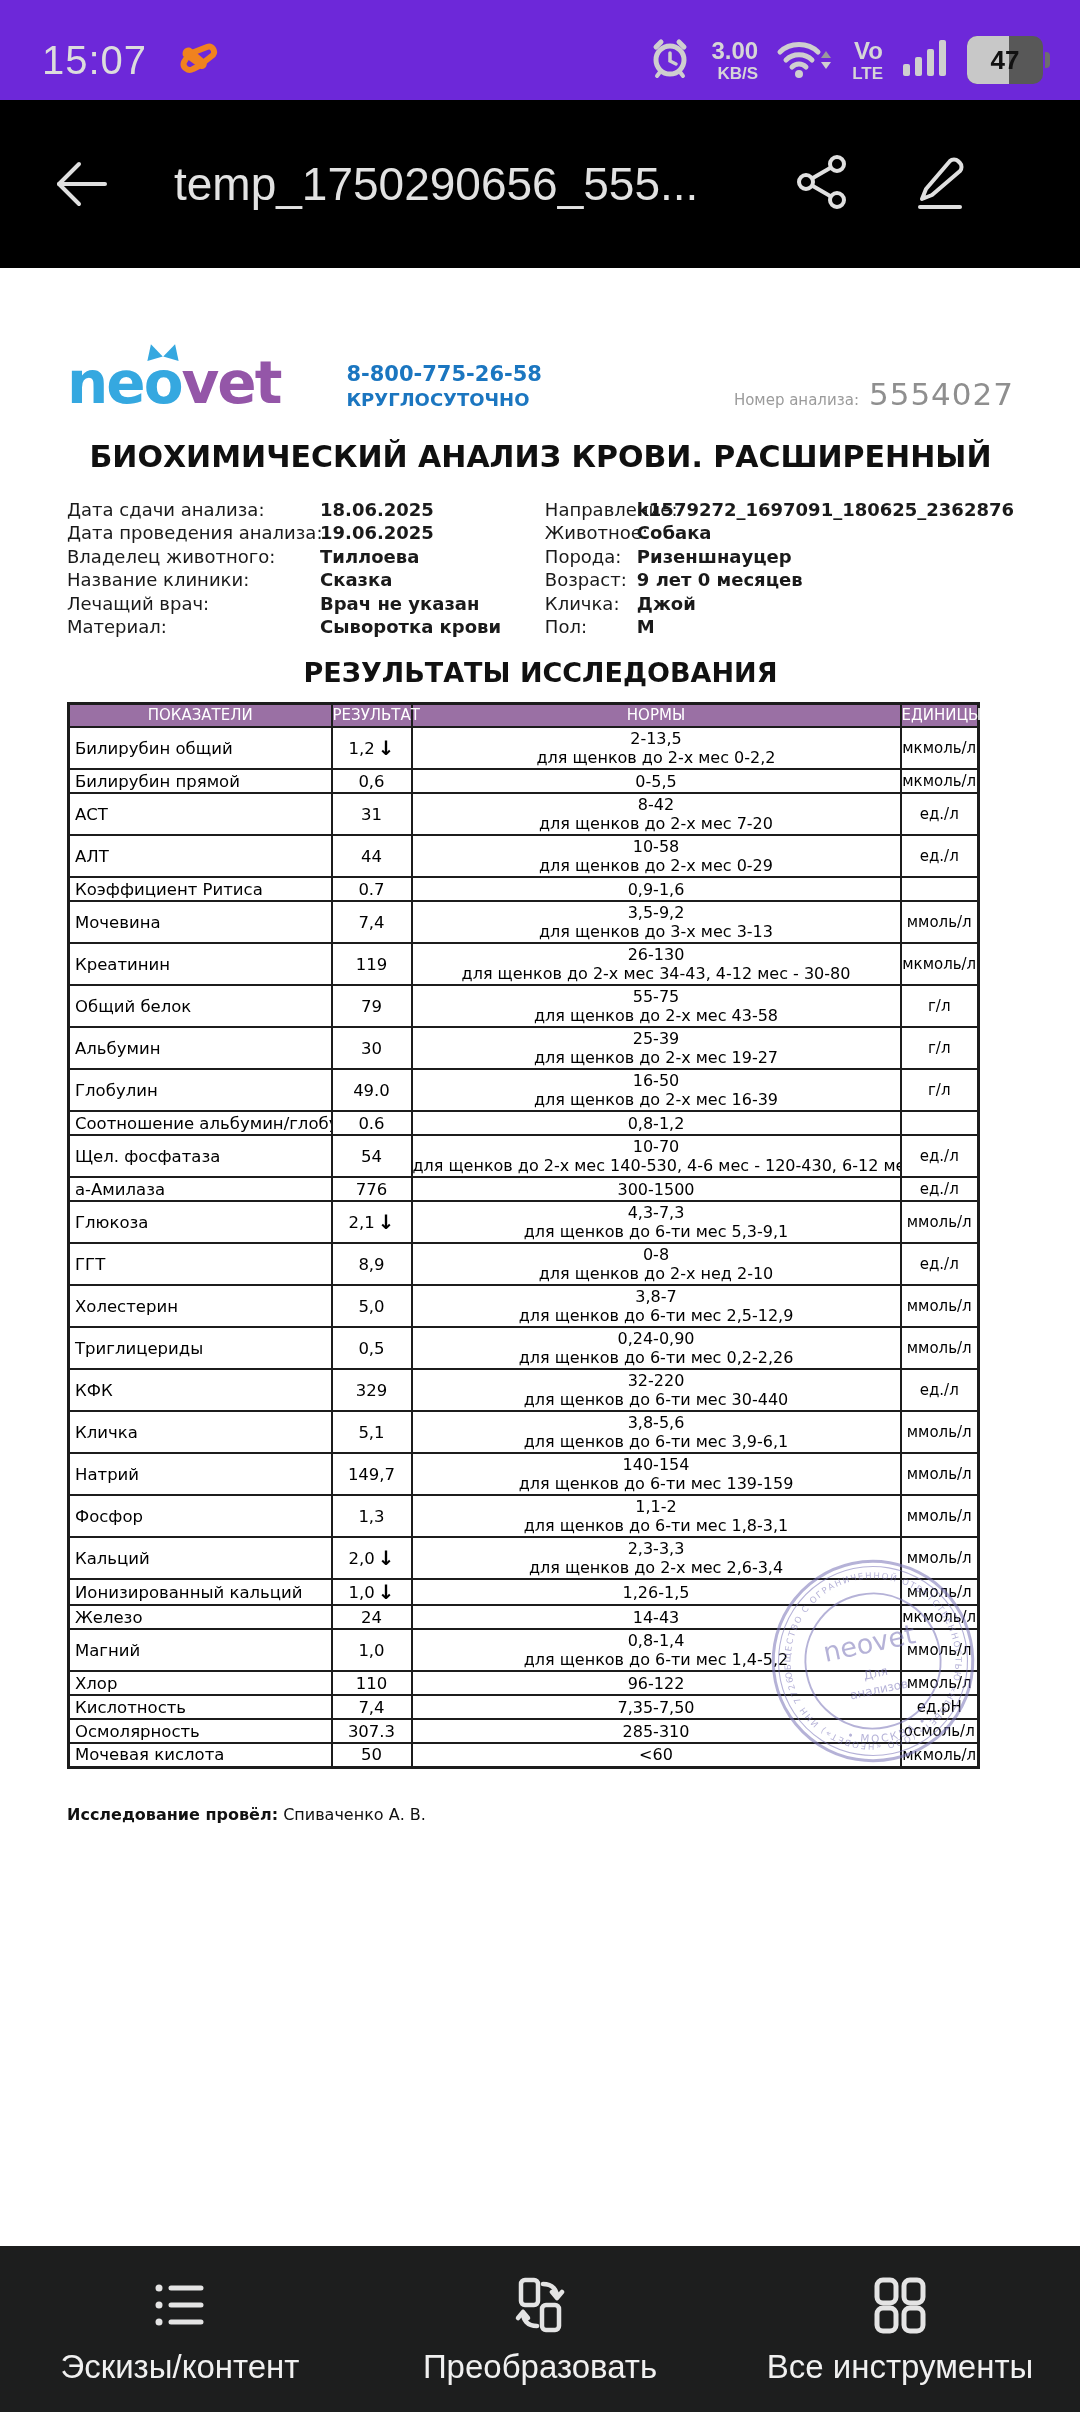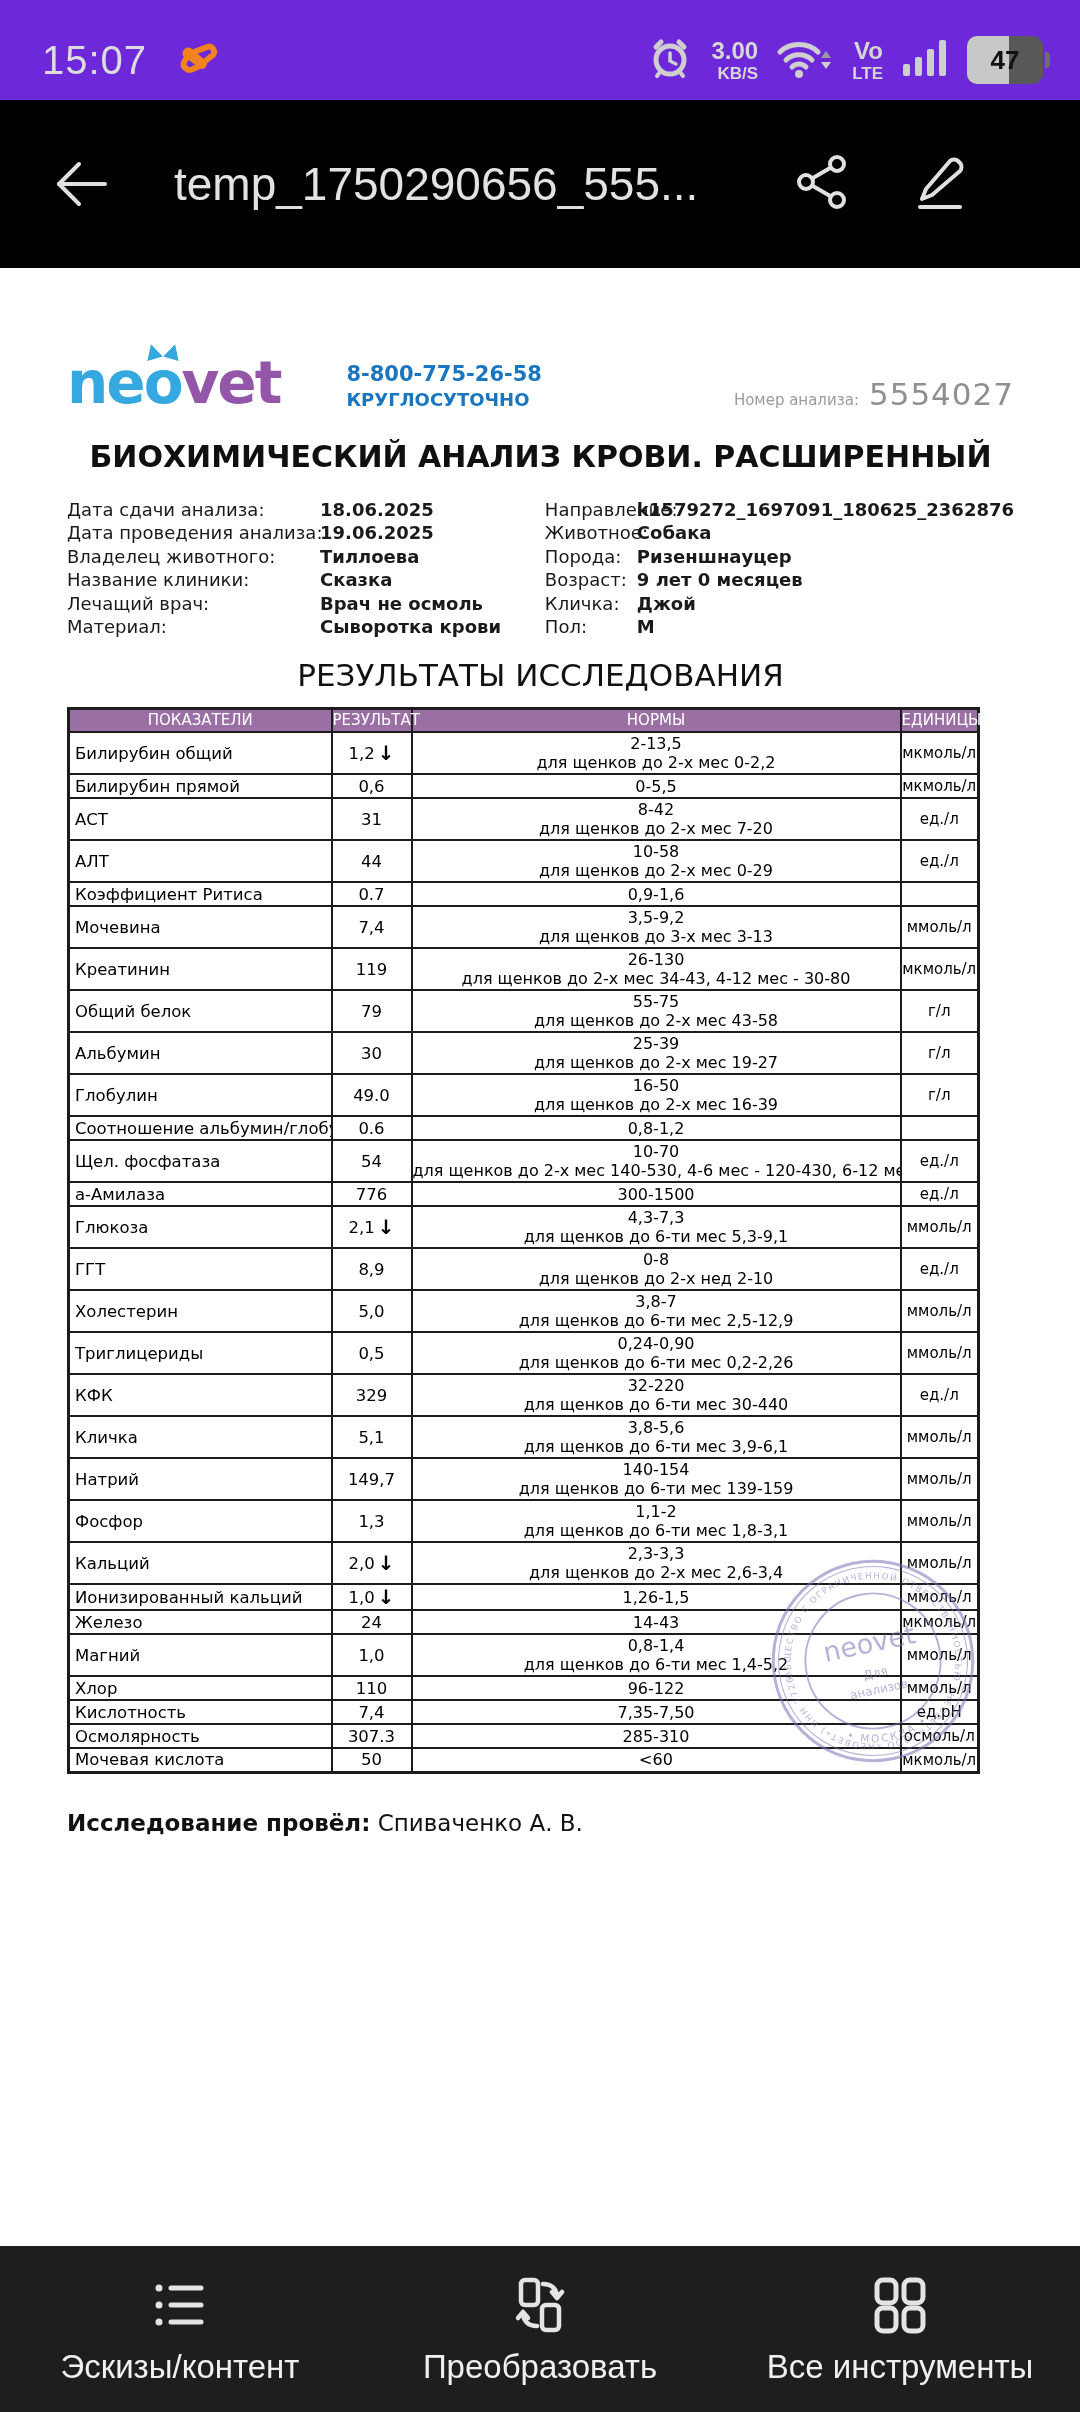--- a/index.html
+++ b/index.html
@@ -56,37 +56,37 @@
   .doc-title { text-align:center; margin-top:26px; font-size:30px; font-weight:700; color:#101010; }
 
   .meta { display:flex; margin-top:24px; font-size:18px; line-height:23.5px; color:#1a1a1a; }
   .meta-col.left { width:500px; }
   .meta-col.right { flex:1; }
   .meta-row { display:flex; white-space:nowrap; }
   .meta-col.left .meta-label { width:253px; }
   .meta-col.right .meta-label { width:92px; }
   .meta-value { font-weight:700; }
 
-  .results-title { text-align:center; margin-top:18px; font-size:31px; font-weight:400; color:#111; }
+  .results-title { text-align:center; margin-top:18px; font-size:27px; font-weight:700; color:#111; }
 
   table.results { margin-top:14px; width:910px; border-collapse:collapse;
                   border:3px solid #1c1c1c; table-layout:fixed; }
   .results th { background:#9a70a4; color:#fff; font-weight:400; font-size:15px;
                 height:24px; border:2px solid #1c1c1c; }
   .results td { border:2px solid #1c1c1c; color:#000; vertical-align:middle; }
   .results tr { height:24px; }
   col.c1 { width:263px; } col.c2 { width:80px; } col.c3 { width:489px; } col.c4 { width:78px; }
   td.c-name { text-align:left; padding:1px 5px; font-size:16.5px; white-space:nowrap; overflow:hidden; }
   td.c-res  { text-align:center; font-size:16.5px; }
   td.c-norm { text-align:center; font-size:16px; line-height:19px; padding:1px 0; }
   td.c-norm div { white-space:nowrap; overflow:hidden; }
   td.c-unit { text-align:center; font-size:15px; white-space:nowrap; }
   .arrow-down { font-size:20px; font-weight:700; margin-left:3px; vertical-align:-1px; }
 
-  .performed { margin-top:36px; font-size:23px; color:#111; }
+  .performed { margin-top:36px; font-size:16px; color:#111; }
   .performed .lbl { font-weight:700; }
 
   .stamp { position:absolute; left:768px; top:1288px; width:210px; height:210px;
            opacity:.55; transform:rotate(-12deg); z-index:5; pointer-events:none; }
 
   
   .toolbar { position:absolute; left:0; top:2246px; width:1080px; height:166px;
              background:#1d1e1e; display:flex; align-items:stretch;
              font-family:"Liberation Sans", sans-serif; }
   .tool-item { flex:1; display:flex; flex-direction:column; align-items:center;
@@ -208,21 +208,21 @@
         <div class="meta-row">
           <span class="meta-label">Владелец животного:</span>
           <span class="meta-value">Тиллоева</span>
         </div>
         <div class="meta-row">
           <span class="meta-label">Название клиники:</span>
           <span class="meta-value">Сказка</span>
         </div>
         <div class="meta-row">
           <span class="meta-label">Лечащий врач:</span>
-          <span class="meta-value">Врач не осмоль</span>
+          <span class="meta-value">Врач не указан</span>
         </div>
         <div class="meta-row">
           <span class="meta-label">Материал:</span>
           <span class="meta-value">Сыворотка крови</span>
         </div>
       </div>
     <div class="meta-col right" id="meta-right">
         <div class="meta-row">
           <span class="meta-label">Направление:</span>
           <span class="meta-value">k1579272_1697091_180625_2362876</span>

